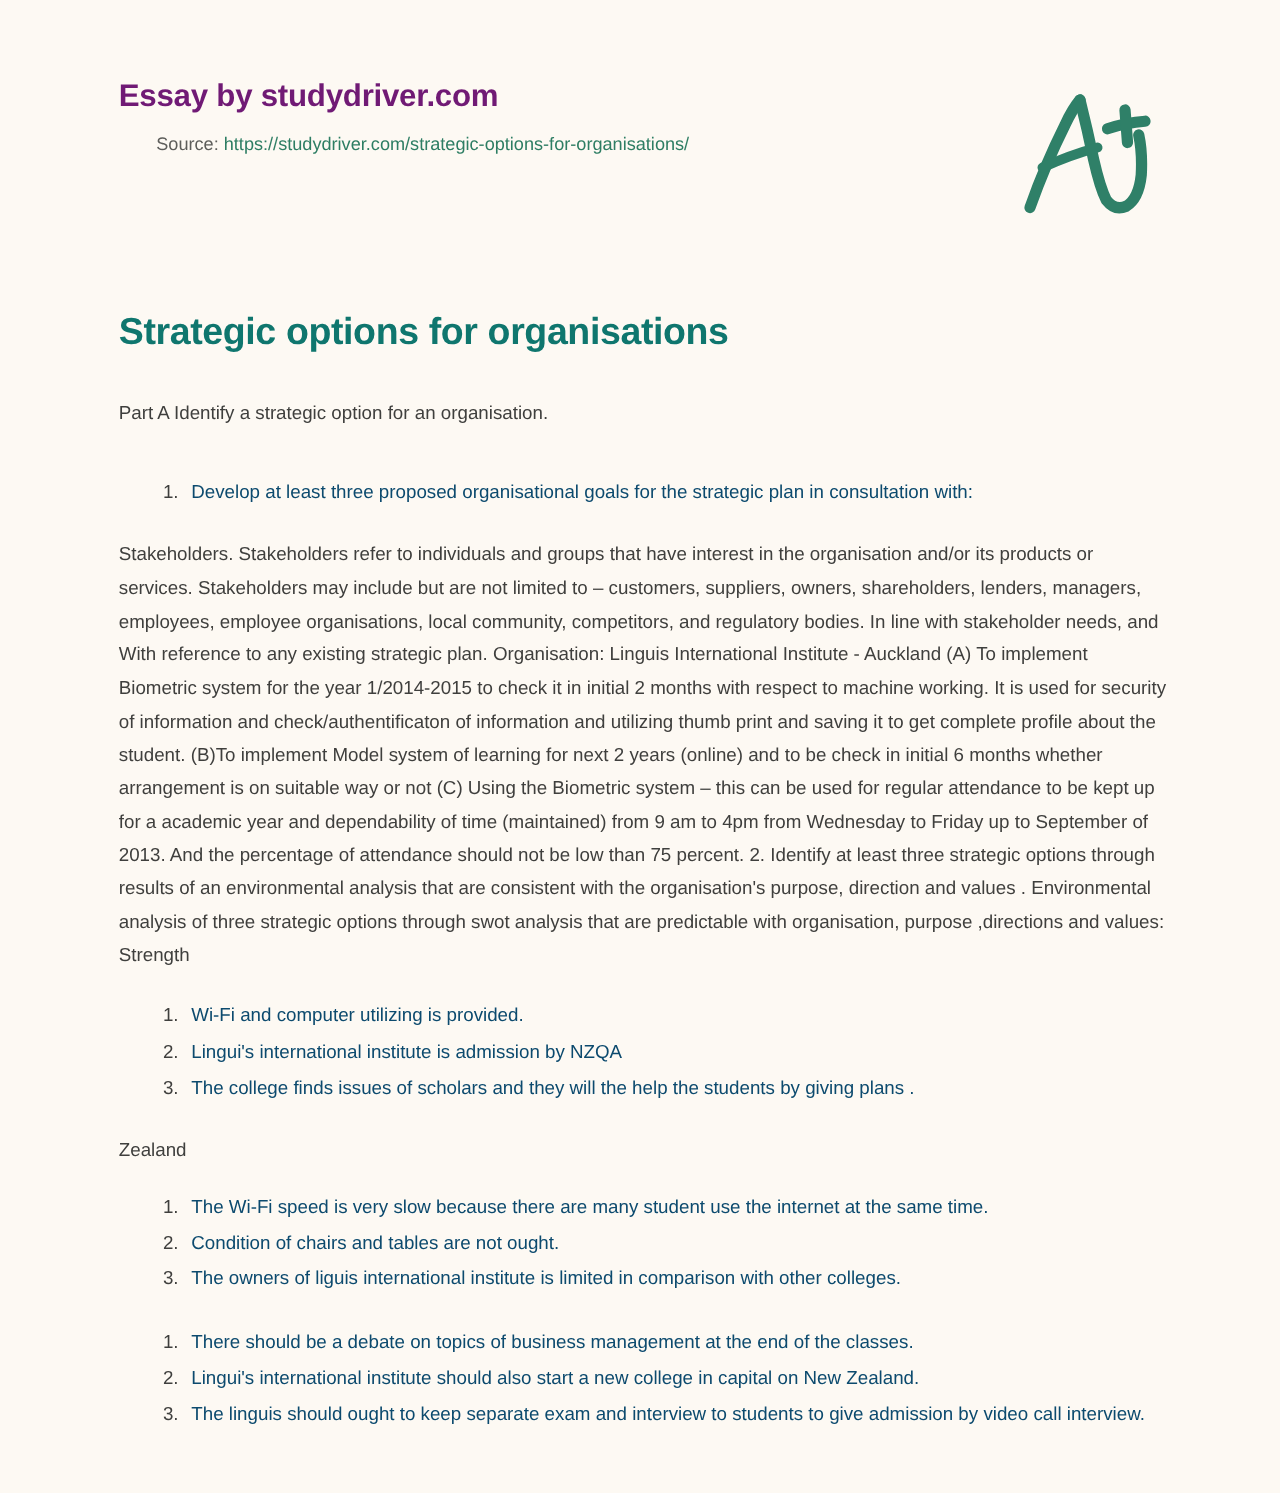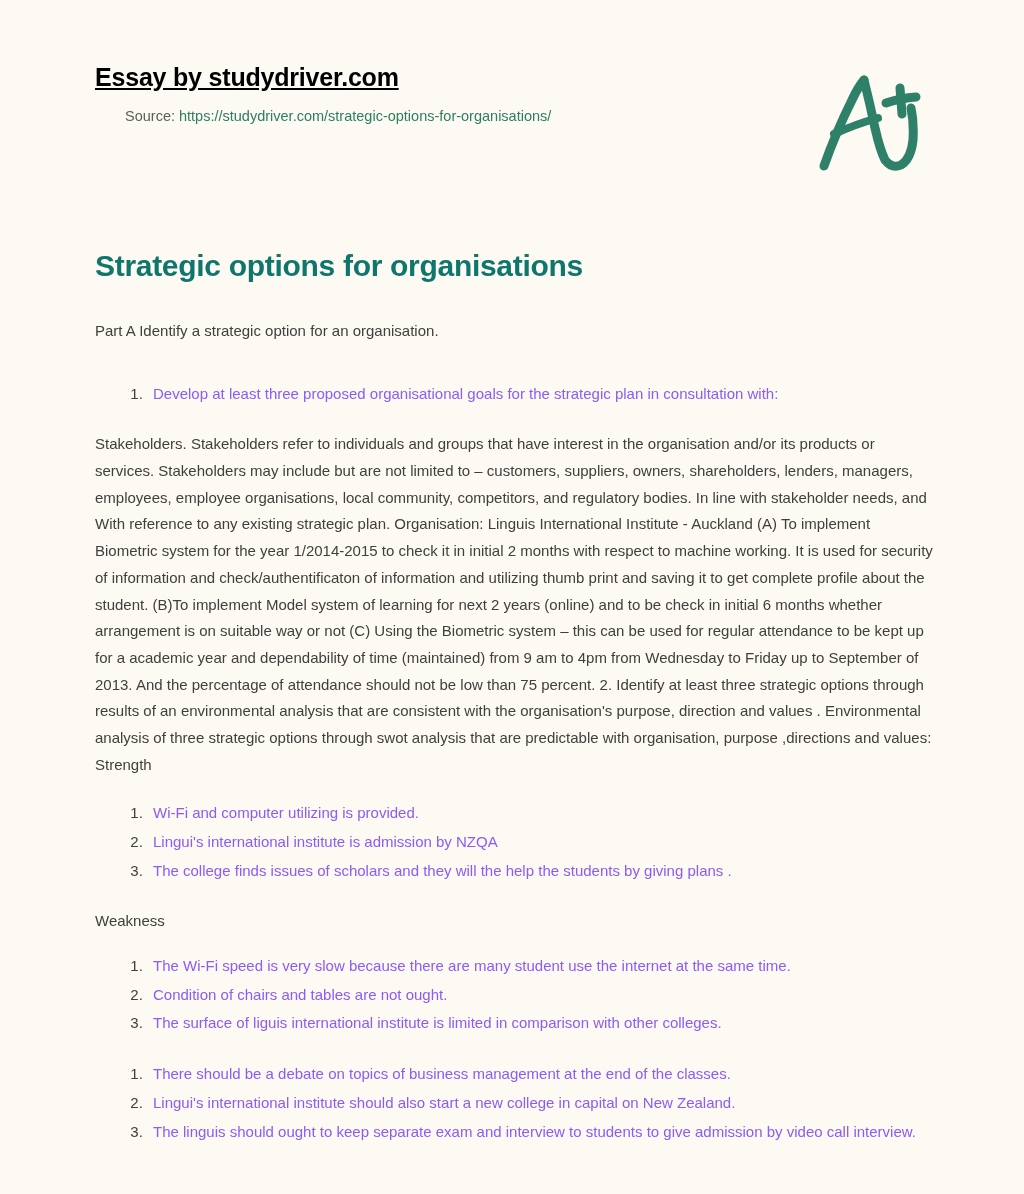--- a/index.html
+++ b/index.html
@@ -25,24 +25,23 @@
   
   .masthead {
     position: absolute;
     left: 95px;
     top: 62px;
     width: 700px;
   }
   .brand-line {
     font-size: 25px;
     font-weight: bold;
-    color: #000000;
+    color: #701a75;
     letter-spacing: -0.2px;
     line-height: 1.25;
-    text-decoration: underline;
   }
   .source-line {
     margin-top: 14px;
     font-size: 14.5px;
     color: #5d5d5a;
     line-height: 1.3;
     white-space: nowrap;
     margin-left: 30px;
   }
   .source-link {
@@ -91,21 +90,21 @@
   }
   ol.numbered {
     margin: 0 0 24px 0;
     padding-left: 52px;
     list-style-position: outside;
     list-style-type: decimal;
   }
   ol.numbered li {
     font-size: 15px;
     line-height: 1.78;
-    color: #8b5cf6;
+    color: #0c4a6e;
     margin: 0 0 2px 0;
     padding-left: 6px;
   }
   ol.numbered li::marker { color: #3f3f3d; }
   .tight { margin-bottom: 26px; }
 </style>
 </head>
 <body>
 
 <div class="page">
@@ -145,26 +144,26 @@
     </ol>
 
     <p class="body-text">Stakeholders. Stakeholders refer to individuals and groups that have interest in the organisation and/or its products or services. Stakeholders may include but are not limited to – customers, suppliers, owners, shareholders, lenders, managers, employees, employee organisations, local community, competitors, and regulatory bodies. In line with stakeholder needs, and With reference to any existing strategic plan. Organisation: Linguis International Institute - Auckland (A) To implement Biometric system for the year 1/2014-2015 to check it in initial 2 months with respect to machine working. It is used for security of information and check/authentificaton of information and utilizing thumb print and saving it to get complete profile about the student. (B)To implement Model system of learning for next 2 years (online) and to be check in initial 6 months whether arrangement is on suitable way or not (C) Using the Biometric system – this can be used for regular attendance to be kept up for a academic year and dependability of time (maintained) from 9 am to 4pm from Wednesday to Friday up to September of 2013. And the percentage of attendance should not be low than 75 percent. 2. Identify at least three strategic options through results of an environmental analysis that are consistent with the organisation's purpose, direction and values . Environmental analysis of three strategic options through swot analysis that are predictable with organisation, purpose ,directions and values: Strength</p>
 
     <ol class="numbered">
       <li>Wi-Fi and computer utilizing is provided.</li>
       <li>Lingui's international institute is admission by NZQA</li>
       <li>The college finds issues of scholars and they will the help the students by giving plans .</li>
     </ol>
 
-    <p class="section-label">Weakness</p>
+    <p class="section-label">Zealand</p>
 
     <ol class="numbered">
       <li>The Wi-Fi speed is very slow because there are many student use the internet at the same time.</li>
       <li>Condition of chairs and tables are not ought.</li>
-      <li>The surface of liguis international institute is limited in comparison with other colleges.</li>
+      <li>The owners of liguis international institute is limited in comparison with other colleges.</li>
     </ol>
 
 
     <ol class="numbered">
       <li>There should be a debate on topics of business management at the end of the classes.</li>
       <li>Lingui's international institute should also start a new college in capital on New Zealand.</li>
       <li>The linguis should ought to keep separate exam and interview to students to give admission by video call interview.</li>
     </ol>
 
   </div>

